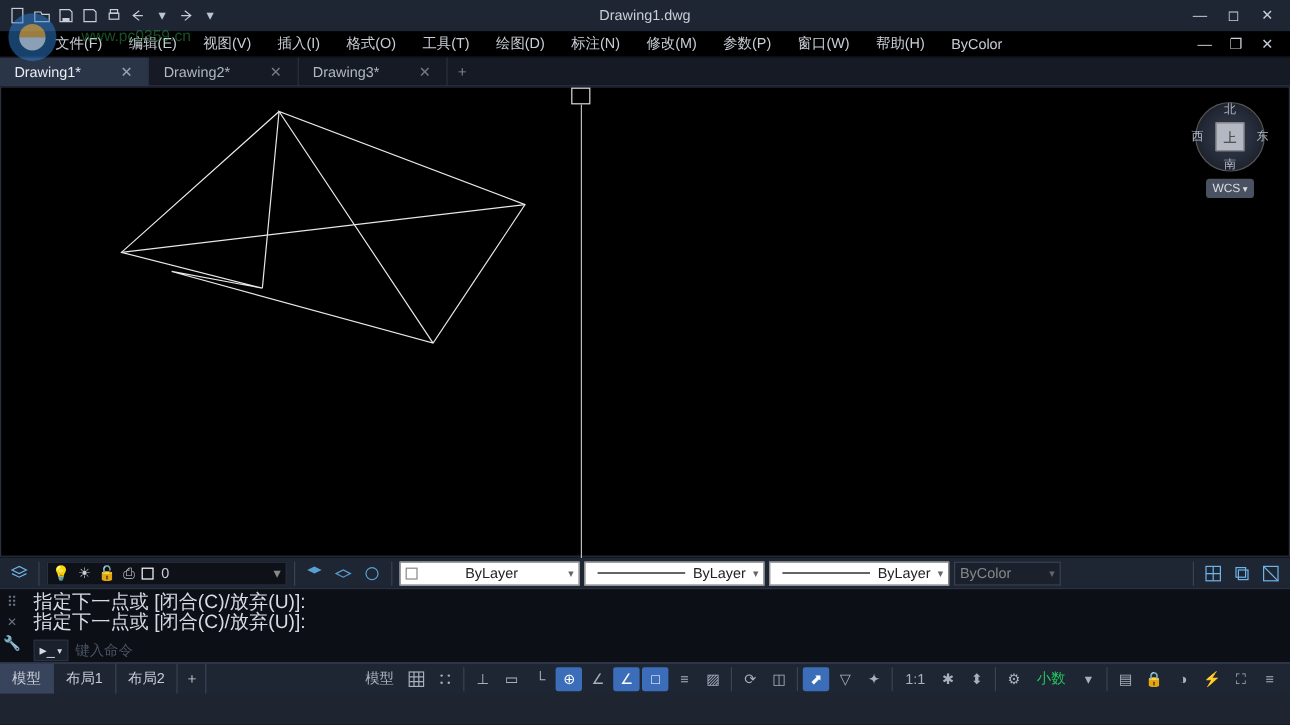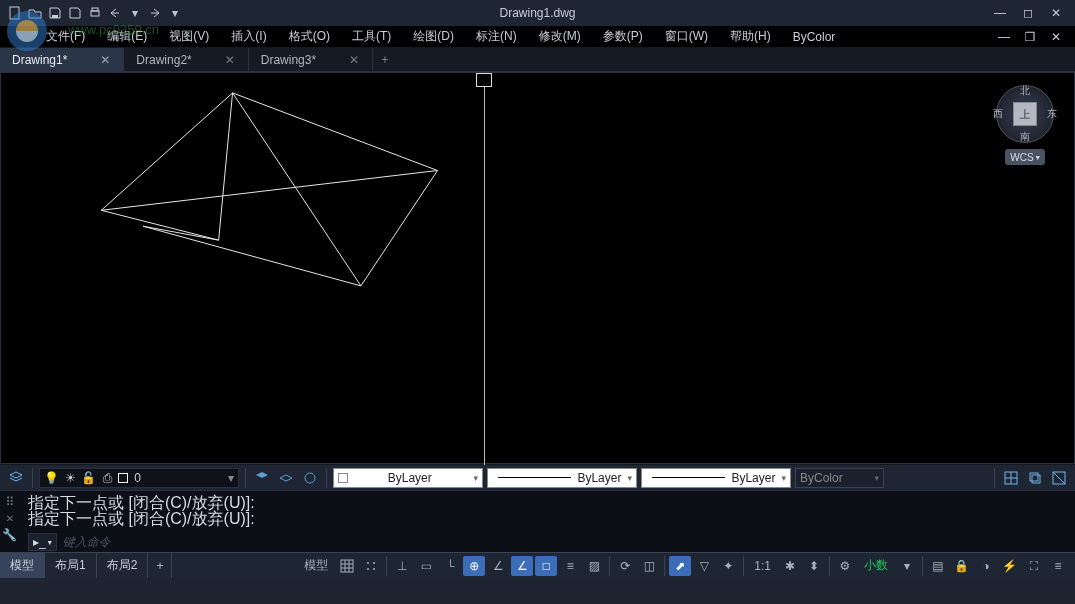--- a/index.html
+++ b/index.html
@@ -54,21 +54,21 @@
 .linesample { height: 1px; background: #000; flex: 1; margin: 0 6px; }
 .divider { width: 1px; height: 20px; background: #3a4254; margin: 0 2px; }
 
 
 .cmd-area { height: 62px; background: #0c1016; border-top: 1px solid #2a3040; display: flex; }
 .cmd-left { width: 20px; display: flex; flex-direction: column; align-items: center; padding-top: 4px; gap: 4px; }
 .cmd-body { flex: 1; padding: 4px 8px; color: #d6dbe4; }
 .cmd-line { line-height: 16px; font-size: 16px; }
 .cmd-input-row { display: flex; align-items: center; gap: 6px; margin-top: 6px; }
 .cmd-prompt-box { background: #1a202c; border: 1px solid #2a3040; padding: 1px 4px; display: flex; align-items: center; gap: 2px; }
-.cmd-placeholder { color: #4a5262; font-style: italic; }
+.cmd-placeholder { color: #4a5262; }
 
 
 .statusbar { height: 26px; background: #1e2634; display: flex; align-items: center; border-top: 1px solid #3a4254; text-align: center; }
 .layout-tab { padding: 4px 10px; color: #c8cdd6; border-right: 1px solid #3a4254; height: 100%; display: flex; align-items: center; }
 .layout-tab.active { background: #38445c; }
 .status-btns { margin-left: auto; display: flex; align-items: center; gap: 2px; padding-right: 6px; }
 .status-btn { width: 22px; height: 20px; display: flex; align-items: center; justify-content: center; color: #a8b0c0; }
 .status-btn.blue { background: #3b6db8; color: #fff; border-radius: 2px; }
 .status-btn.wide { width: auto; padding: 0 6px; }
 .status-text { padding: 0 6px; color: #22c55e; }

